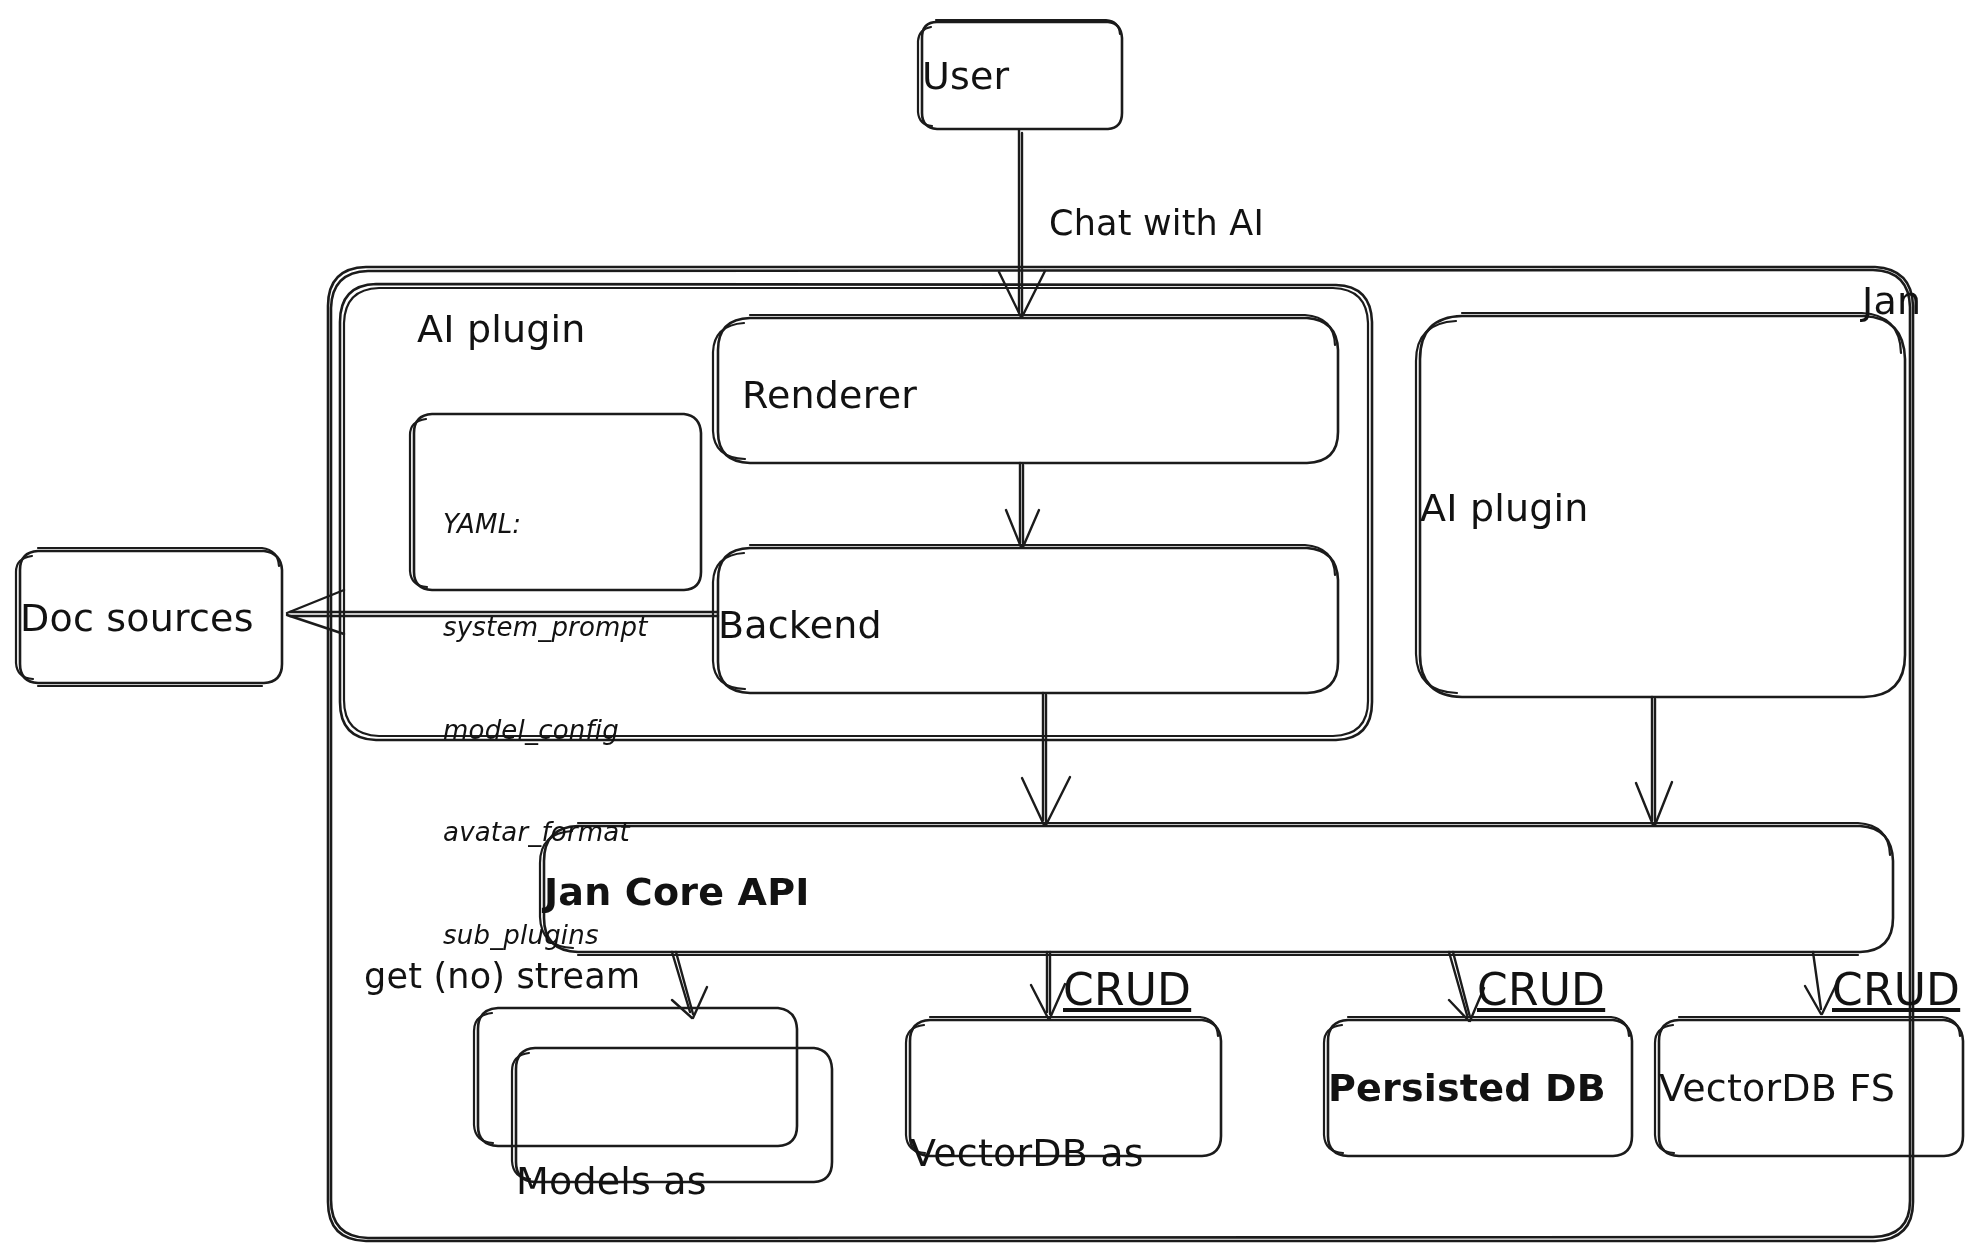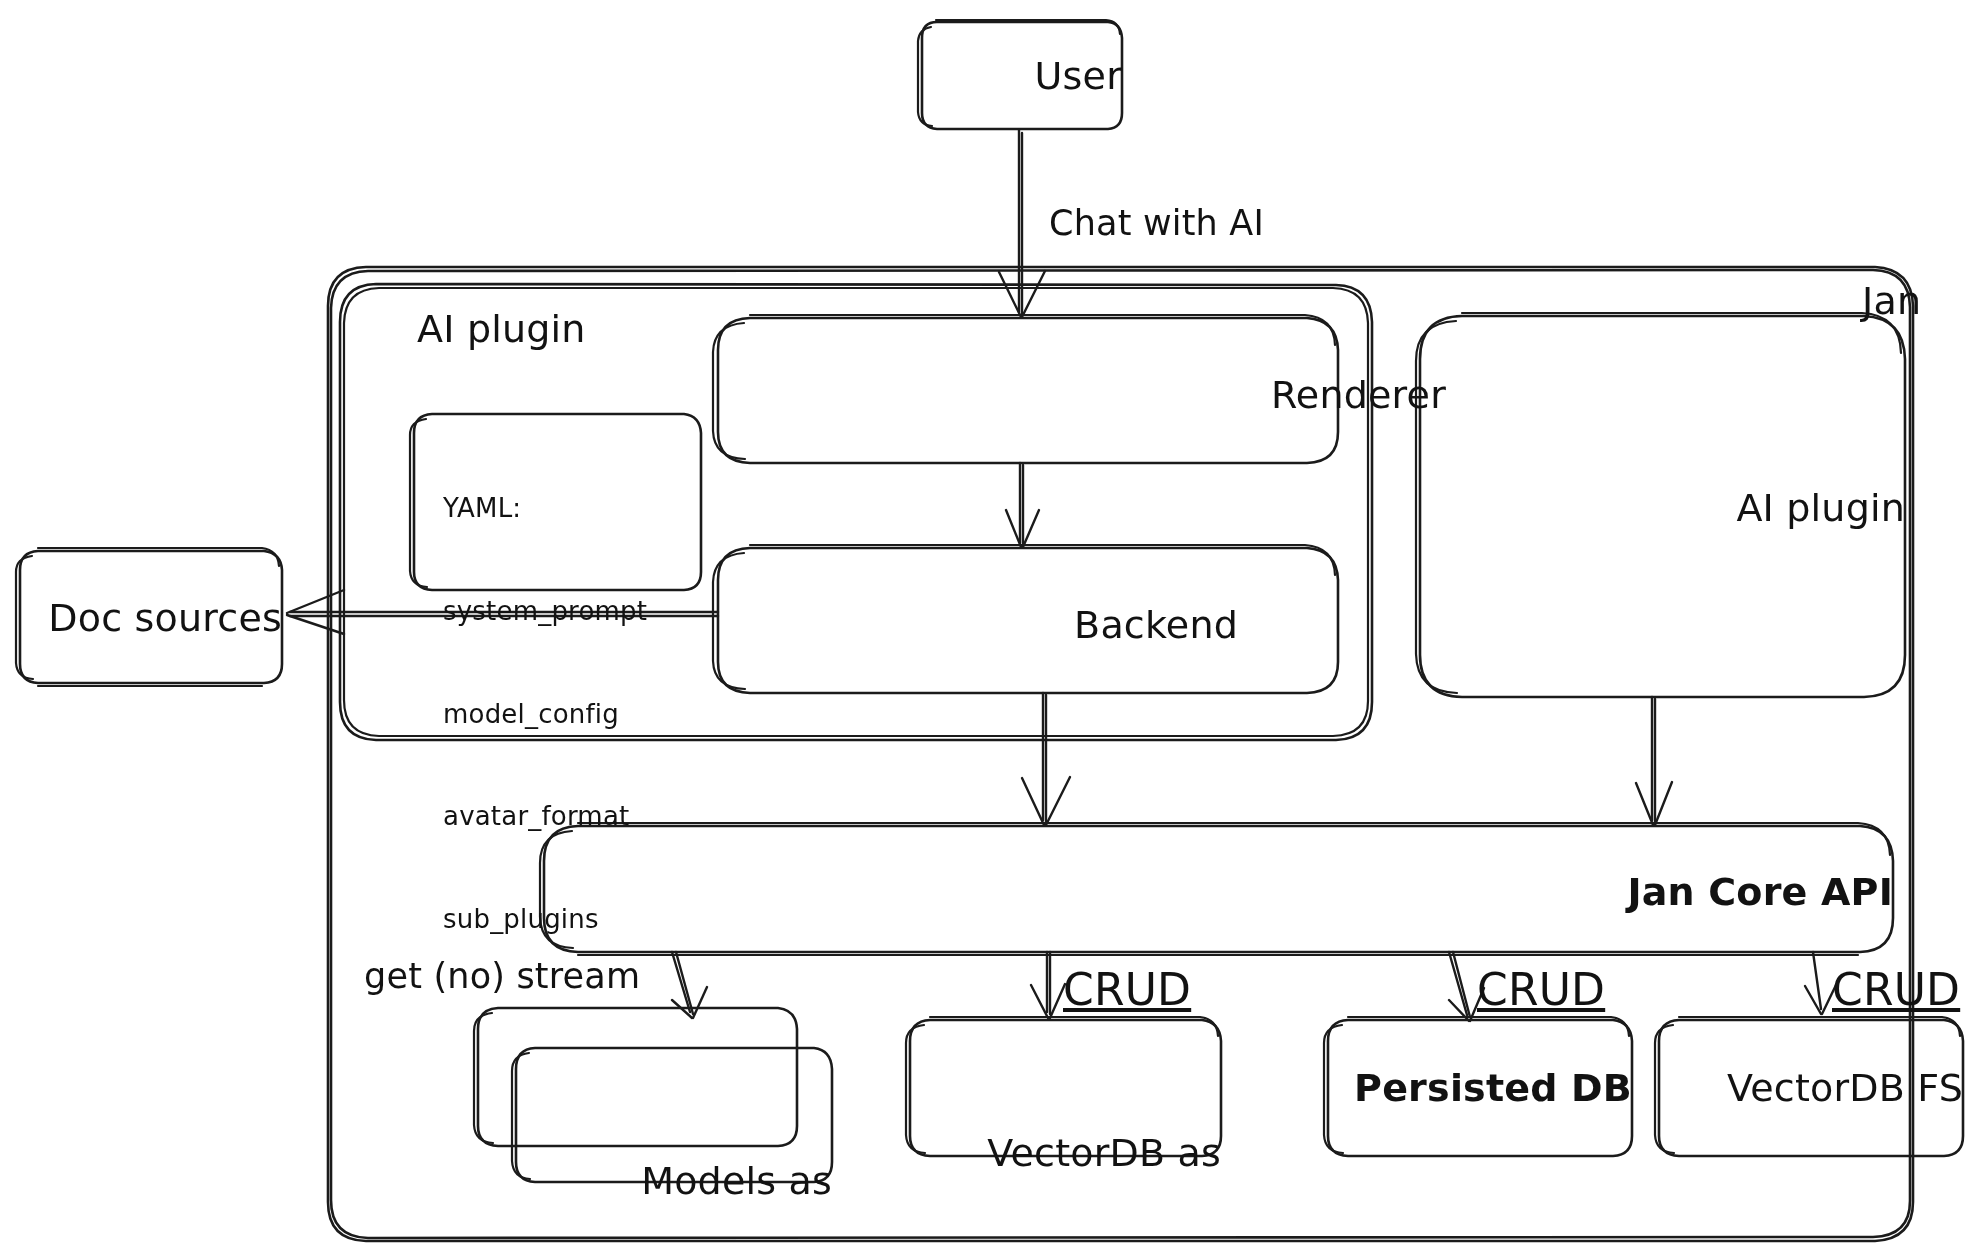--- a/index.html
+++ b/index.html
@@ -26,21 +26,21 @@
   }
   .lbl {
     position: absolute;
     font-family: "DejaVu Sans", sans-serif;
     color: #121212;
     white-space: pre;
     line-height: 1.22;
     letter-spacing: 0.2px;
   }
   .node-label {
-    text-align: right;
+    text-align: left;
     font-size: 38px;
   }
   .group-label {
     font-size: 38px;
   }
   .edge-label {
     font-size: 35px;
   }
   .yaml-label {
     font-size: 26px;
@@ -206,29 +206,29 @@
   </svg>
 
   <div class="lbl node-label" style="left:922px; top:53px; width:200px;">User</div>
 
   <div class="lbl edge-label" style="left:1049px; top:202px;text-align:right;">Chat with AI</div>
 
   <div class="lbl group-label" style="left:1862px; top:278px;">Jan</div>
 
   <div class="lbl group-label" style="left:417px; top:306px;">AI plugin</div>
 
-  <div class="lbl node-label" style="left:718px; top:372px; width:728px;">Renderer</div>
+  <div class="lbl node-label" style="left:742px; top:372px; width:728px;">Renderer</div>
 
   <div class="lbl node-label" style="left:718px; top:602px; width:520px;">Backend</div>
 
   <div class="lbl node-label" style="left:1420px; top:485px; width:485px;">AI plugin</div>
 
   <div class="lbl node-label" style="left:20px; top:595px; width:262px;">Doc sources</div>
 
-  <div class="lbl yaml-label" style="left:443px; top:422px;">
+  <div class="lbl yaml-label" style="left:443px; top:438px;font-style:italic;">
     <div>YAML:</div>
     <div>system_prompt</div>
     <div>model_config</div>
     <div>avatar_format</div>
     <div>sub_plugins</div>
   </div>
 
   <div class="lbl node-label" style="left:544px; top:869px; width:1349px;font-weight:bold;">Jan Core API</div>
 
   <div class="lbl edge-label" style="left:364px; top:955px;">get (no) stream</div>

